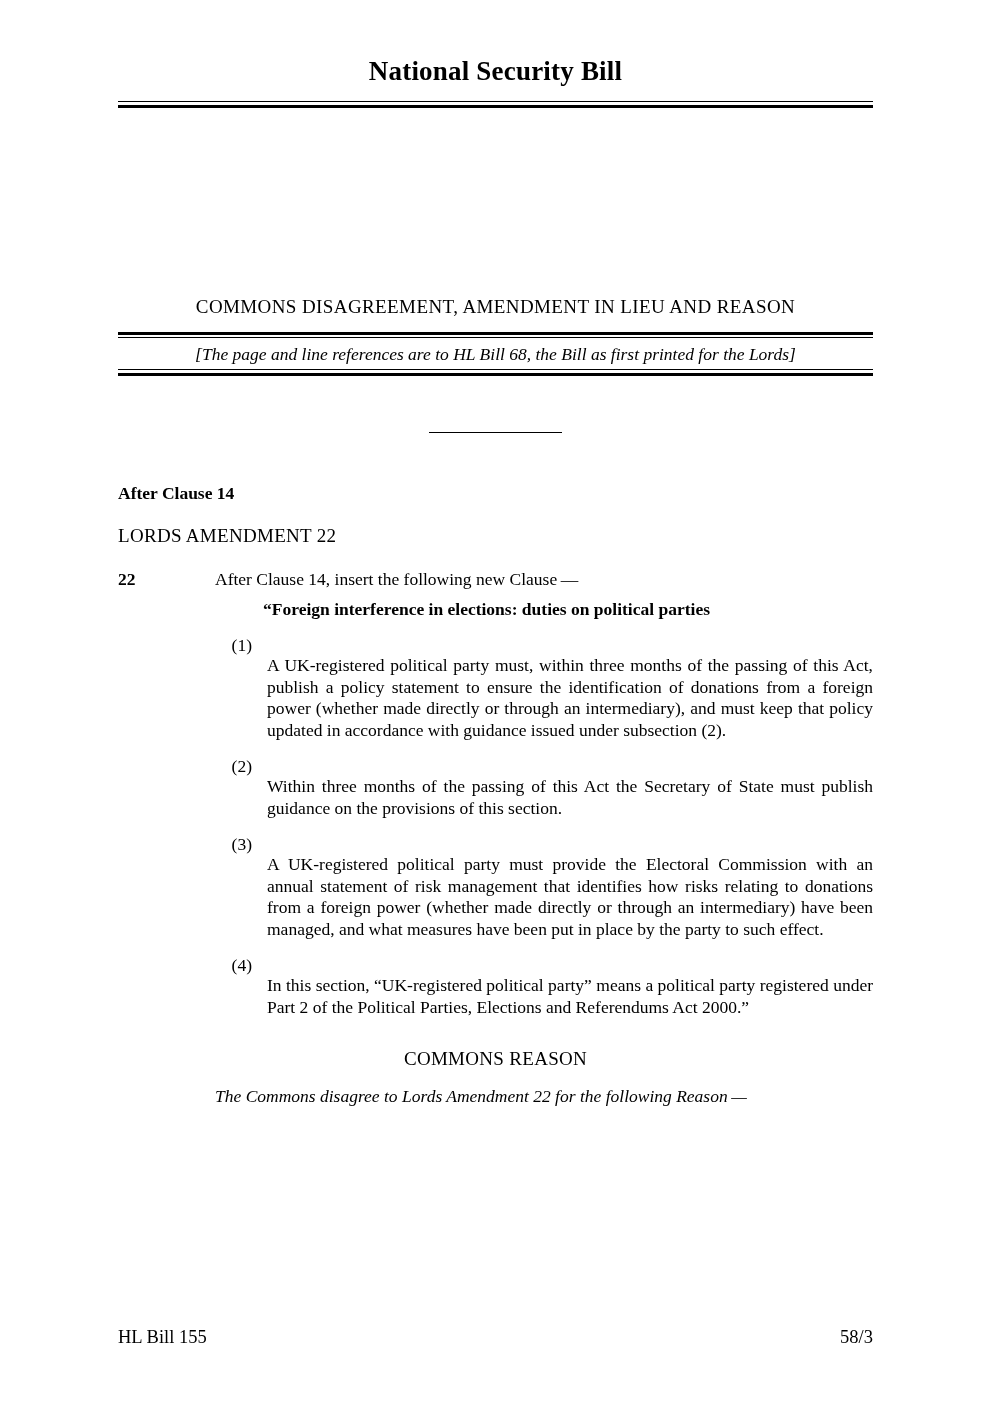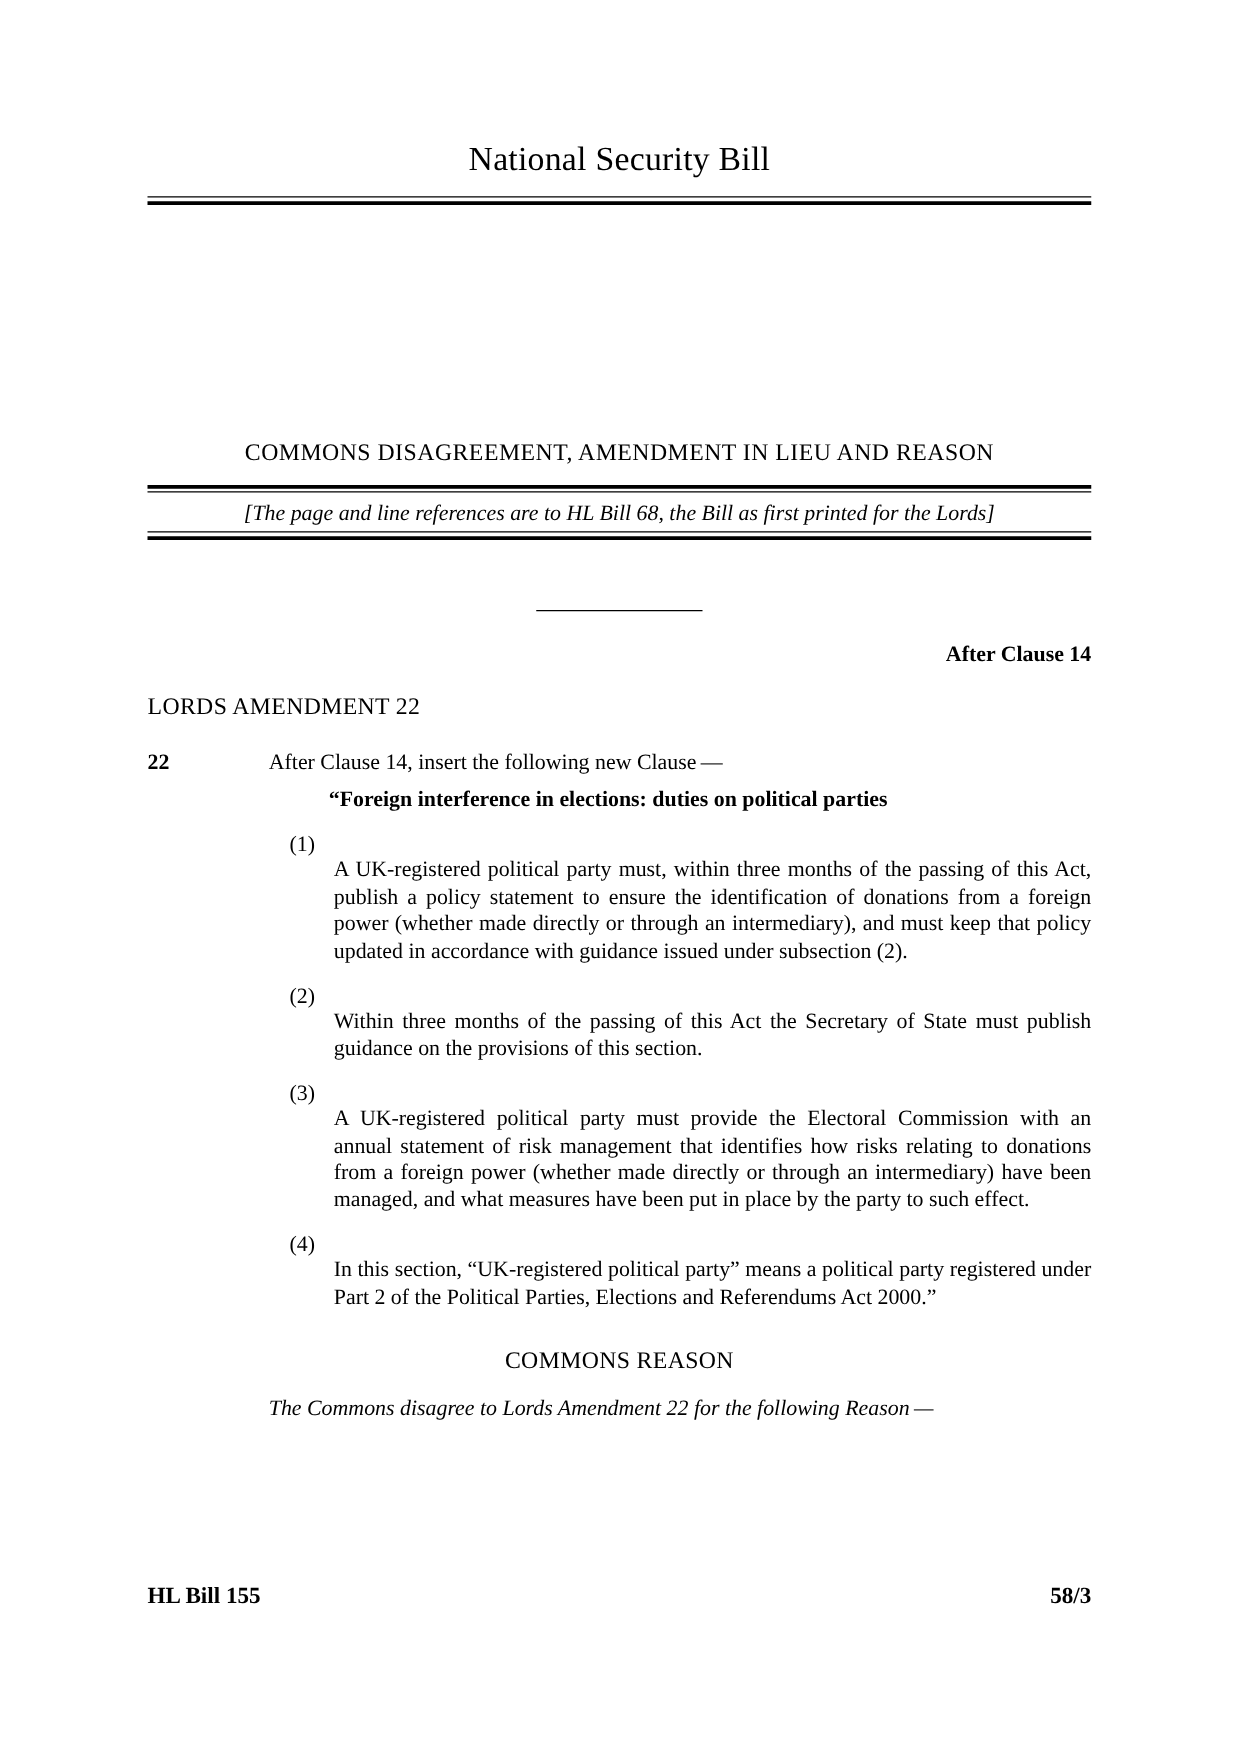--- a/index.html
+++ b/index.html
@@ -20,25 +20,25 @@
     height: 1401px;
     background: #ffffff;
   }
   .content {
     padding: 0 118px;
   }
 
   
   .doc-title {
     margin: 0;
-    padding-top: 112px;
+    padding-top: 56px;
     text-align: center;
     font-size: 27px;
     line-height: 30px;
-    font-weight: normal;
+    font-weight: bold;
     letter-spacing: 0.2px;
   }
 
   
   .double-rule { font-size: 0; line-height: 0; }
   .double-rule .line { height: 0; }
   .line.thin  { border-top: 1.5px solid #000; }
   .line.thick { border-top: 3px solid #000; }
   .line.gap   { margin-top: 2.5px; }
   .title-rule { margin-top: 15px; }
@@ -65,22 +65,22 @@
 
   
   .short-divider {
     width: 133px;
     height: 0;
     border-top: 1.5px solid #000;
     margin: 56px auto 0 auto;
   }
 
   .clause-heading {
-    margin-top: 24px;
-    text-align: right;
+    margin-top: 50px;
+    text-align: left;
     font-size: 19px;
     line-height: 22px;
     font-weight: bold;
   }
   .amendment-heading {
     margin-top: 21px;
     font-size: 19px;
     line-height: 22px;
     letter-spacing: 0.3px;
   }
@@ -139,28 +139,27 @@
     align-items: flex-start;
   }
   .reason-text {
     width: 658px;
     font-style: italic;
   }
 
   
   .footer {
     position: absolute;
-    top: 1266px;
+    top: 1326px;
     left: 118px;
     right: 118px;
     display: flex;
     justify-content: space-between;
     font-size: 18.5px;
     line-height: 22px;
-    font-weight: bold;
   }
 </style>
 </head>
 <body>
 
 <div class="page">
   <div class="content">
 
     <h1 class="doc-title">National Security Bill</h1>
 

